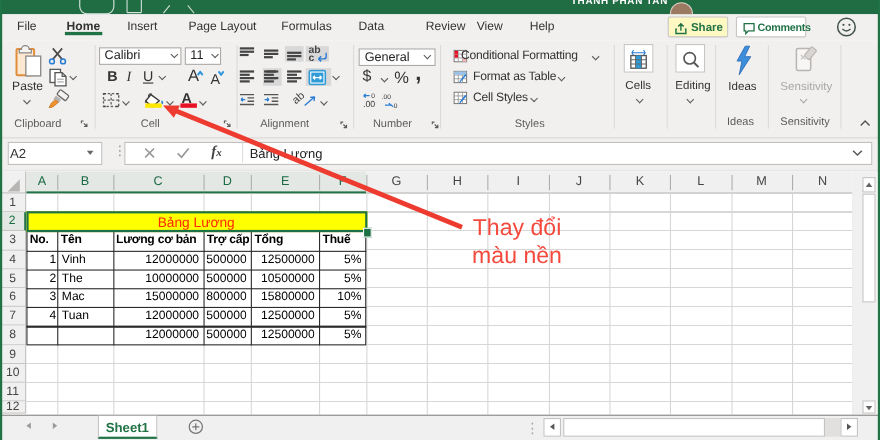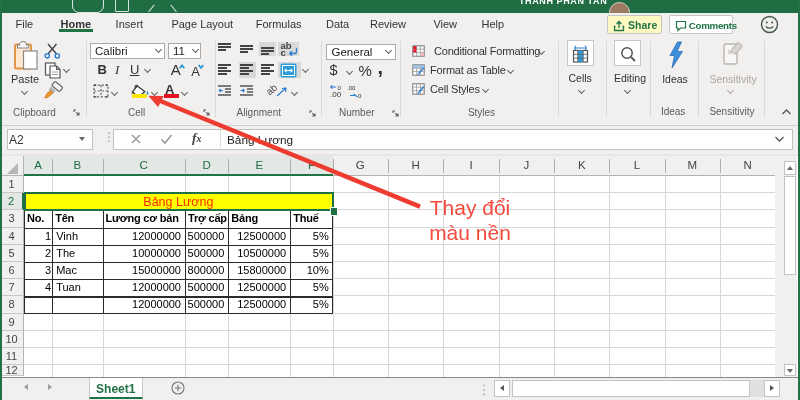--- a/index.html
+++ b/index.html
@@ -19,21 +19,21 @@
 <div class="a" style="left:519px;top:-4px;font-size:9px;font-weight:bold;color:#fff;letter-spacing:.6px">THANH PHAN TAN</div>
 <div class="a" style="left:609px;top:2px;width:19px;height:19px;border-radius:50%;background:#9c7a62;border:1px solid #d8cfc5"></div>
 </div>
 <div class="a" style="left:0;top:13px;width:800px;height:23.5px;background:#f2f0ef"></div>
 <div class="a" style="left:15.5px;top:17.5px;font-size:11px;color:#333;white-space:nowrap">File</div>
 <div class="a" style="left:60.5px;top:17.5px;font-size:11px;color:#333;font-weight:bold;white-space:nowrap">Home</div>
 <div class="a" style="left:115.6px;top:17.5px;font-size:11px;color:#333;white-space:nowrap">Insert</div>
 <div class="a" style="left:171.4px;top:17.5px;font-size:11px;color:#333;white-space:nowrap">Page Layout</div>
 <div class="a" style="left:255.7px;top:17.5px;font-size:11px;color:#333;white-space:nowrap">Formulas</div>
 <div class="a" style="left:326px;top:17.5px;font-size:11px;color:#333;white-space:nowrap">Data</div>
-<div class="a" style="left:370px;top:17.5px;font-size:11px;color:#333;white-space:nowrap">Review</div>
+<div class="a" style="left:387px;top:17.5px;font-size:11px;color:#333;white-space:nowrap">Review</div>
 <div class="a" style="left:433.4px;top:17.5px;font-size:11px;color:#333;white-space:nowrap">View</div>
 <div class="a" style="left:481.5px;top:17.5px;font-size:11px;color:#333;white-space:nowrap">Help</div>
 <div class="a" style="left:59.4px;top:29.3px;width:33.7px;height:2.6px;background:#217346"></div>
 <div class="a" style="left:607.1px;top:15.2px;width:55px;height:18.4px;background:#fef9c3;border:1px solid #c8c6c4;border-radius:2px;box-sizing:border-box">
 <svg class="a" style="left:5px;top:3.5px" width="12" height="12" viewBox="0 0 12 12">
       <path d="M6 8 V1.5 M3.5 4 L6 1.5 L8.5 4 M2.5 6.5 H1.5 V10.5 H10.5 V6.5 H9.5" stroke="#217346" stroke-width="1.3" fill="none"></path>
     </svg>
 <div class="a" style="left:20px;top:3px;font-size:10.5px;font-weight:bold;color:#217346">Share</div>
   </div>
 <div class="a" style="left:668.7px;top:15.2px;width:64.3px;height:18.4px;background:#fff;border:1px solid #c8c6c4;border-radius:2px;box-sizing:border-box">
@@ -209,21 +209,21 @@
 <rect x=".8" y=".8" width="11.4" height="10.4" fill="#fff" stroke="#777" stroke-width="1"></rect>
 <path d="M.8 4.2 H12.2 M.8 7.6 H12.2 M4.6 .8 V11.2 M8.4 .8 V11.2" stroke="#999" stroke-width=".8"></path>
     <rect x="1" y="1" width="11" height="3" fill="#9bc2e6"></rect>
     <path d="M12.5 4 L7 10.2 L5.2 11.8 L6 9.6 L10.8 3.4 Z" fill="#2b7cd3"></path>
   </svg>
 <svg class="a" style="left:412.2px;top:82.7px" width="13" height="12" viewBox="0 0 13 12">
 <rect x=".8" y=".8" width="11.4" height="10.4" fill="#fff" stroke="#777" stroke-width="1"></rect>
 <path d="M.8 4.2 H12.2 M.8 7.6 H12.2 M4.6 .8 V11.2 M8.4 .8 V11.2" stroke="#999" stroke-width=".8"></path>
     <path d="M12.5 4 L7 10.2 L5.2 11.8 L6 9.6 L10.8 3.4 Z" fill="#2b7cd3"></path>
   </svg>
-<div class="a" style="left:434px;top:45.3px;font-size:11px;letter-spacing:-0.2px;color:#333;white-space:nowrap">Conditional Formatting</div>
+<div class="a" style="left:419px;top:45.3px;font-size:11px;letter-spacing:-0.2px;color:#333;white-space:nowrap">Conditional Formatting</div>
 <div class="cv" style="left:539px;top:48.5px"></div>
 <div class="a" style="left:430px;top:64.3px;font-size:11px;letter-spacing:-0.2px;color:#333;white-space:nowrap">Format as Table</div>
 <div class="cv" style="left:508px;top:67.5px"></div>
 <div class="a" style="left:430px;top:83.2px;font-size:11px;letter-spacing:-0.2px;color:#333;white-space:nowrap">Cell Styles</div>
 <div class="cv" style="left:483px;top:86.5px"></div>
 <div class="lbl" style="left:467.9px;top:106.5px">Styles</div>
 <div class="a" style="left:566.7px;top:40.2px;width:27px;height:26.3px;background:#fff;border:1px solid #c8c6c4;box-sizing:border-box"></div>
 <svg class="a" style="left:572px;top:44.5px" width="17" height="18" viewBox="0 0 17 18">
 <path d="M2 4 H15 M4 1.5 L2.5 4 M4 6.5 L2.5 4 M13 1.5 L14.5 4 M13 6.5 L14.5 4" stroke="#2b7cd3" stroke-width="1" fill="none" transform="translate(0,-1)"></path>
 <rect x="1.5" y="5.5" width="14" height="11.5" fill="#fff" stroke="#555" stroke-width="1.2"></rect>
@@ -341,21 +341,21 @@
 <div class="a" style="left:290.2px;top:210.4px;width:1.2px;height:103.20000000000002px;background:#2b2b2b"></div>
 <div class="a" style="left:24px;top:227.6px;width:308.7px;height:1.2px;background:#2b2b2b"></div>
 <div class="a" style="left:24px;top:244.8px;width:308.7px;height:1.2px;background:#2b2b2b"></div>
 <div class="a" style="left:24px;top:262.0px;width:308.7px;height:1.2px;background:#2b2b2b"></div>
 <div class="a" style="left:24px;top:279.2px;width:308.7px;height:1.2px;background:#2b2b2b"></div>
 <div class="a" style="left:24px;top:296.4px;width:308.7px;height:1.2px;background:#2b2b2b"></div>
 <div class="cell" style="left:27px;top:210.4px;width:24.200000000000003px;height:17.2px;line-height:17.2px;font-weight:bold;font-size:11px;letter-spacing:-0.2px">No.</div>
 <div class="cell" style="left:55.2px;top:210.4px;width:46.3px;height:17.2px;line-height:17.2px;font-weight:bold;font-size:11px;letter-spacing:-0.2px">Tên</div>
 <div class="cell" style="left:105.5px;top:210.4px;width:78.5px;height:17.2px;line-height:17.2px;font-weight:bold;font-size:11px;letter-spacing:-0.2px">Lương cơ bản</div>
 <div class="cell" style="left:188px;top:210.4px;width:39.30000000000001px;height:17.2px;line-height:17.2px;font-weight:bold;font-size:11px;letter-spacing:-0.2px">Trợ cấp</div>
-<div class="cell" style="left:231.3px;top:210.4px;width:57.89999999999998px;height:17.2px;line-height:17.2px;font-weight:bold;font-size:11px;letter-spacing:-0.2px">Bảng</div>
+<div class="cell" style="left:231.3px;top:210.4px;width:57.89999999999998px;height:17.2px;line-height:17.2px;font-weight:bold;font-size:11px;letter-spacing:-0.2px">Tổng</div>
 <div class="cell" style="left:293.2px;top:210.4px;width:38.5px;height:17.2px;line-height:17.2px;font-weight:bold;font-size:11px;letter-spacing:-0.2px">Thuế</div>
 <div class="cell num" style="left:24px;top:227.6px;width:27.200000000000003px;height:17.2px;line-height:17.2px;">1</div>
 <div class="cell " style="left:52.2px;top:227.6px;width:50.3px;height:17.2px;line-height:17.2px;padding-left:4px">Vinh</div>
 <div class="cell num" style="left:102.5px;top:227.6px;width:78.5px;height:17.2px;line-height:17.2px;">12000000</div>
 <div class="cell num" style="left:185px;top:227.6px;width:39.30000000000001px;height:17.2px;line-height:17.2px;">500000</div>
 <div class="cell num" style="left:228.3px;top:227.6px;width:57.89999999999998px;height:17.2px;line-height:17.2px;">12500000</div>
 <div class="cell num" style="left:290.2px;top:227.6px;width:38.5px;height:17.2px;line-height:17.2px;">5%</div>
 <div class="cell num" style="left:24px;top:244.8px;width:27.200000000000003px;height:17.2px;line-height:17.2px;">2</div>
 <div class="cell " style="left:52.2px;top:244.8px;width:50.3px;height:17.2px;line-height:17.2px;padding-left:4px">The</div>
 <div class="cell num" style="left:102.5px;top:244.8px;width:78.5px;height:17.2px;line-height:17.2px;">10000000</div>

